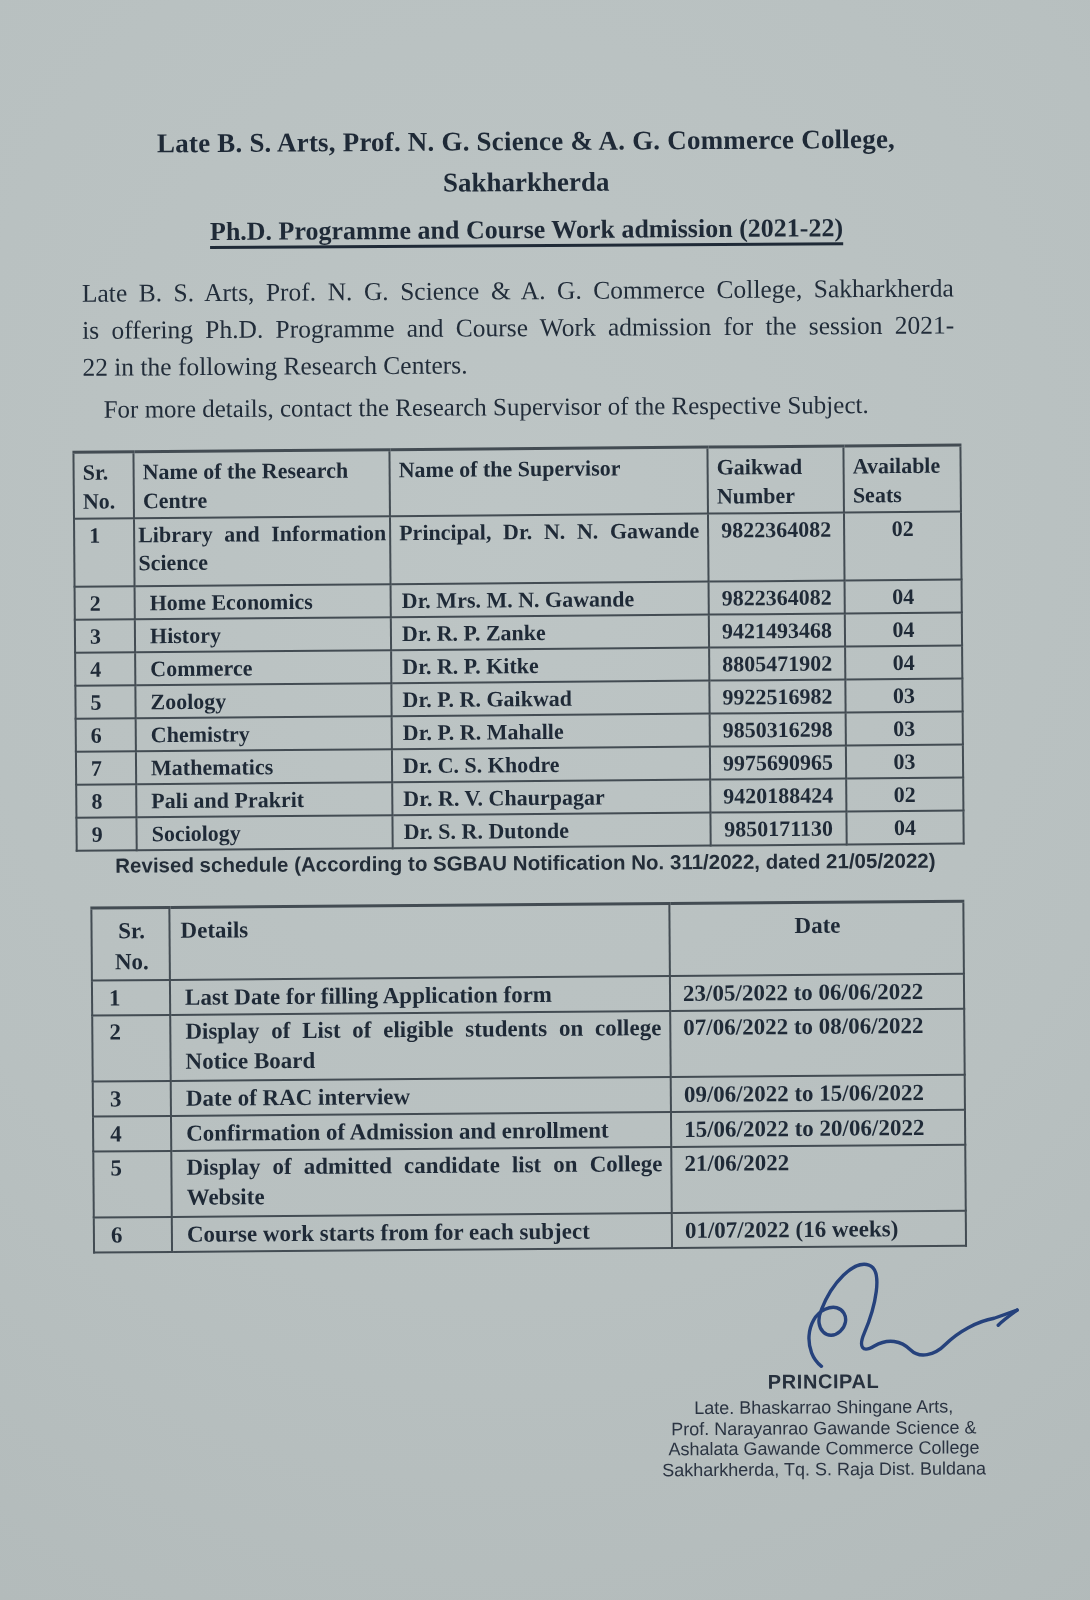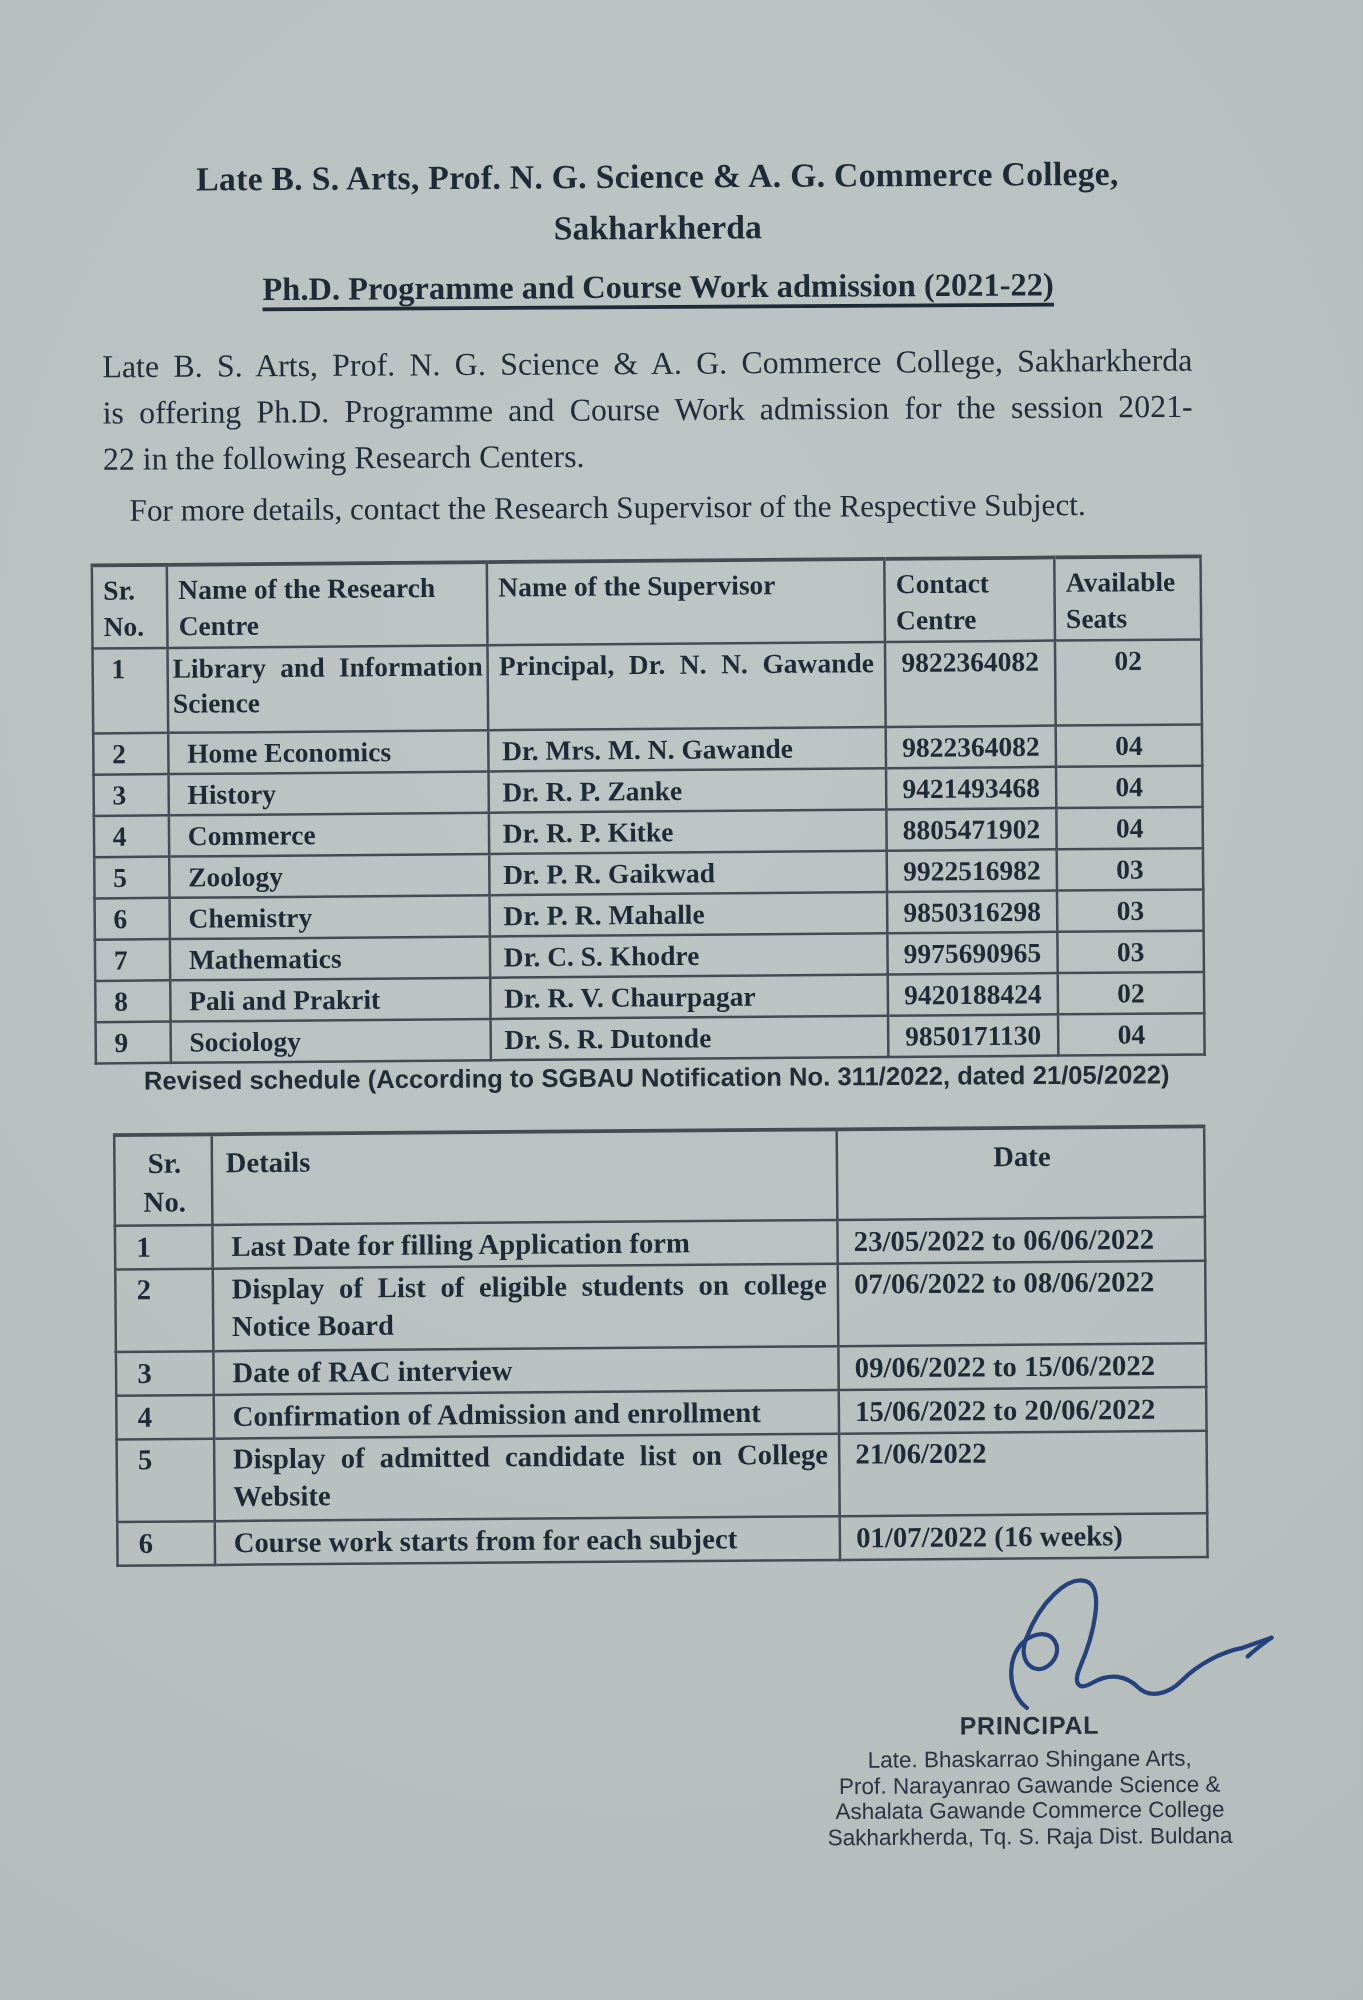--- a/index.html
+++ b/index.html
@@ -107,21 +107,21 @@
           <col style="width:256px">
           <col style="width:318px">
           <col style="width:136px">
           <col style="width:117px">
         </colgroup>
       <tbody>
           <tr class="h-row">
         <th>Sr. No.</th>
         <th>Name of the Research Centre</th>
         <th>Name of the Supervisor</th>
-        <th>Contact Centre</th>
+        <th>Gaikwad Number</th>
         <th>Available Seats</th>
       </tr>
       <tr class="r-tall">
         <td class="c-sr">1</td>
         <td class="c-centre-tight">Library and Information Science</td>
         <td class="c-sup-just">Principal, Dr. N. N. Gawande</td>
         <td class="c-num">9822364082</td>
         <td class="c-num">02</td>
       </tr>
       <tr class="r-std">

